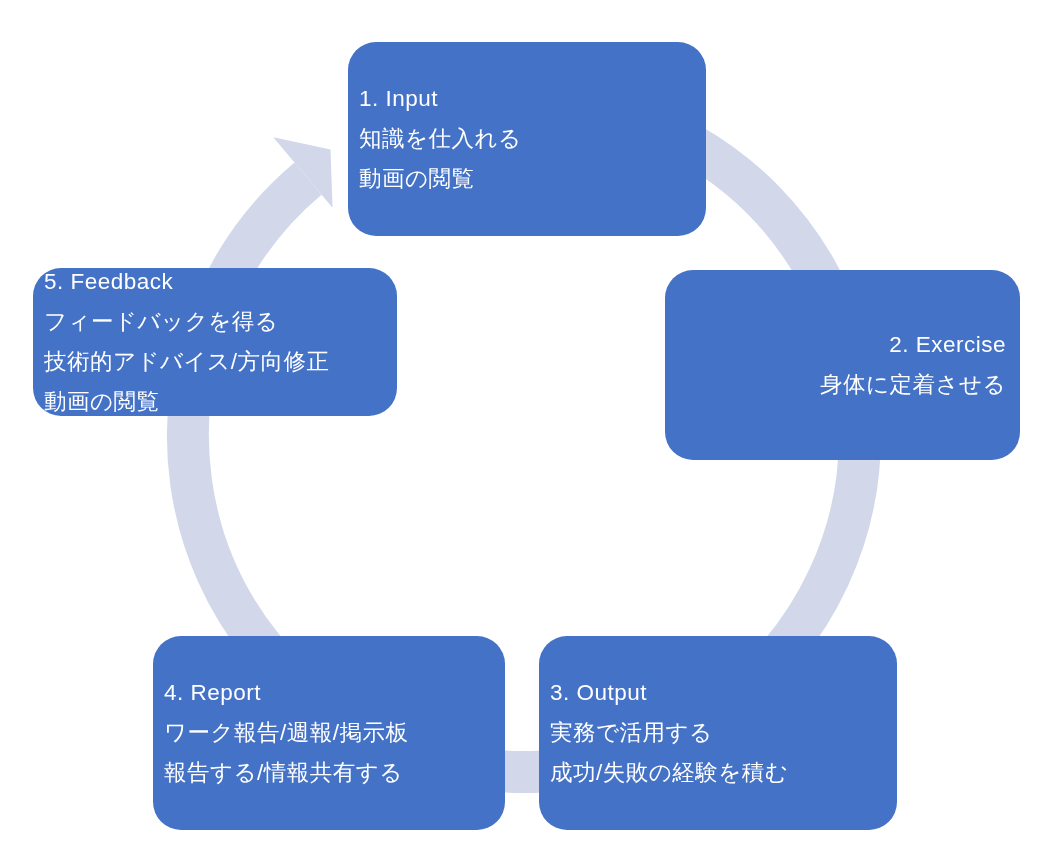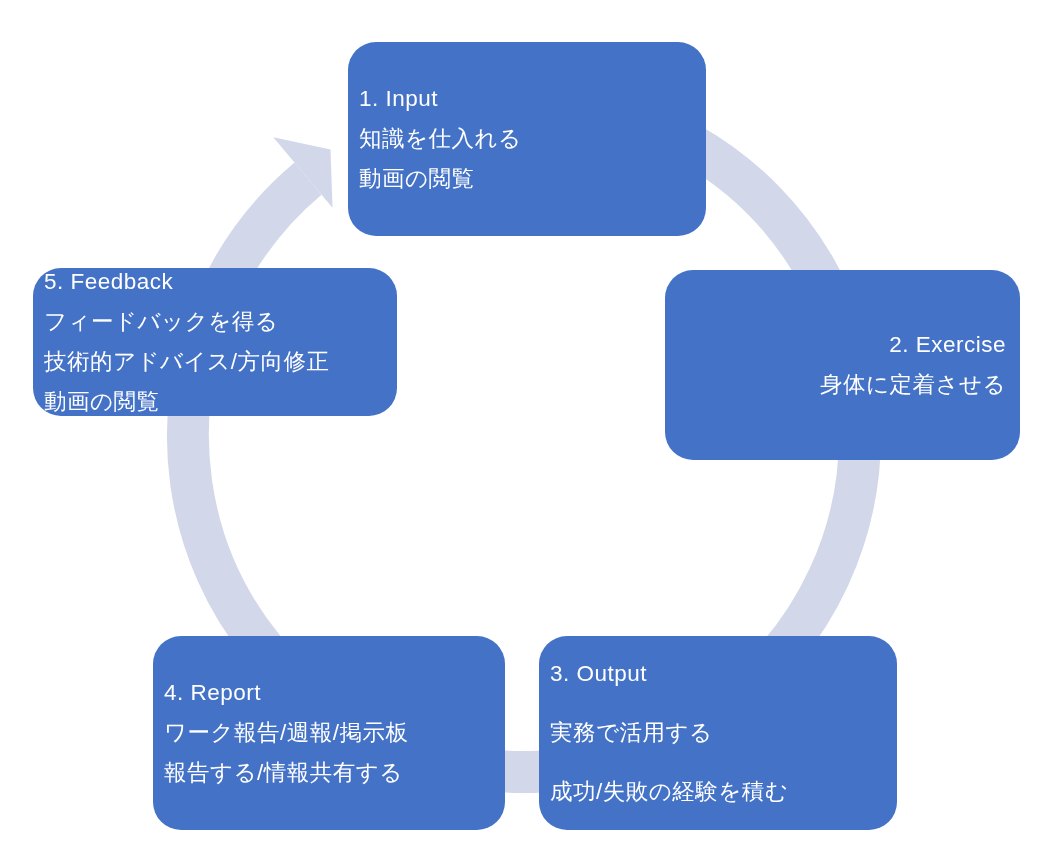--- a/index.html
+++ b/index.html
@@ -26,21 +26,21 @@
     padding: 0 14px 0 11px;
     font-size: 22.5px;
     line-height: 40px;
     font-weight: 400;
     letter-spacing: 0.5px;
   }
   .box .line { white-space: nowrap; }
   
   .pos-1 { left: 348px; top: 42px;  width: 358px; height: 194px; }
   .pos-2 { left: 665px; top: 270px; width: 355px; height: 190px; text-align: right; }
-  .pos-3 { left: 539px; top: 636px; width: 358px; height: 194px; gap: 19px; }
+  .pos-3 { left: 539px; top: 636px; width: 358px; height: 194px; }
   .pos-4 { left: 153px; top: 636px; width: 352px; height: 194px; }
   .pos-5 { left: 33px;  top: 268px; width: 364px; height: 148px; }
 </style>
 </head>
 <body>
 
 <div class="canvas" style="background-color: rgb(255, 255, 255);">
 
   <svg class="ring-svg" viewBox="0 0 1053 850">
     <g>

